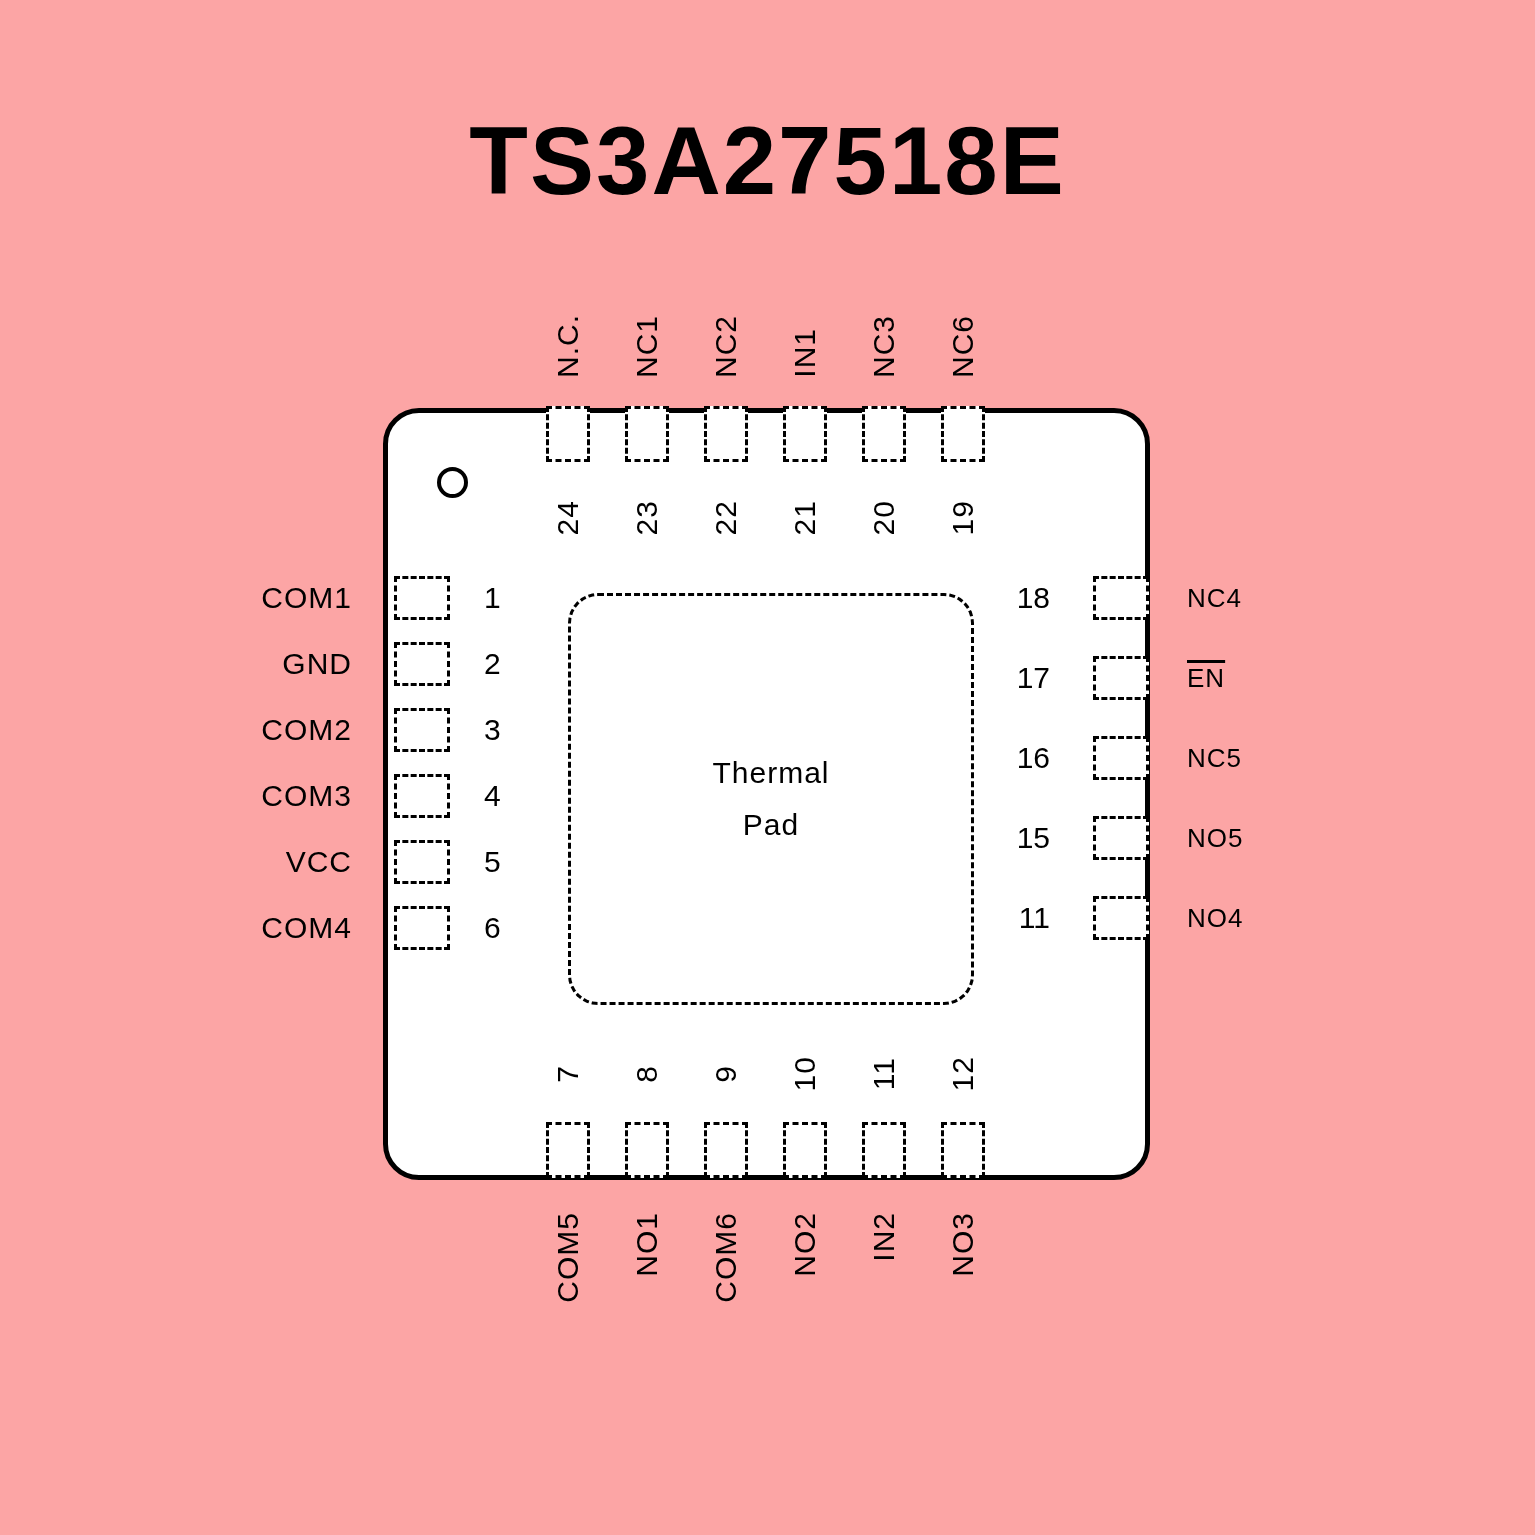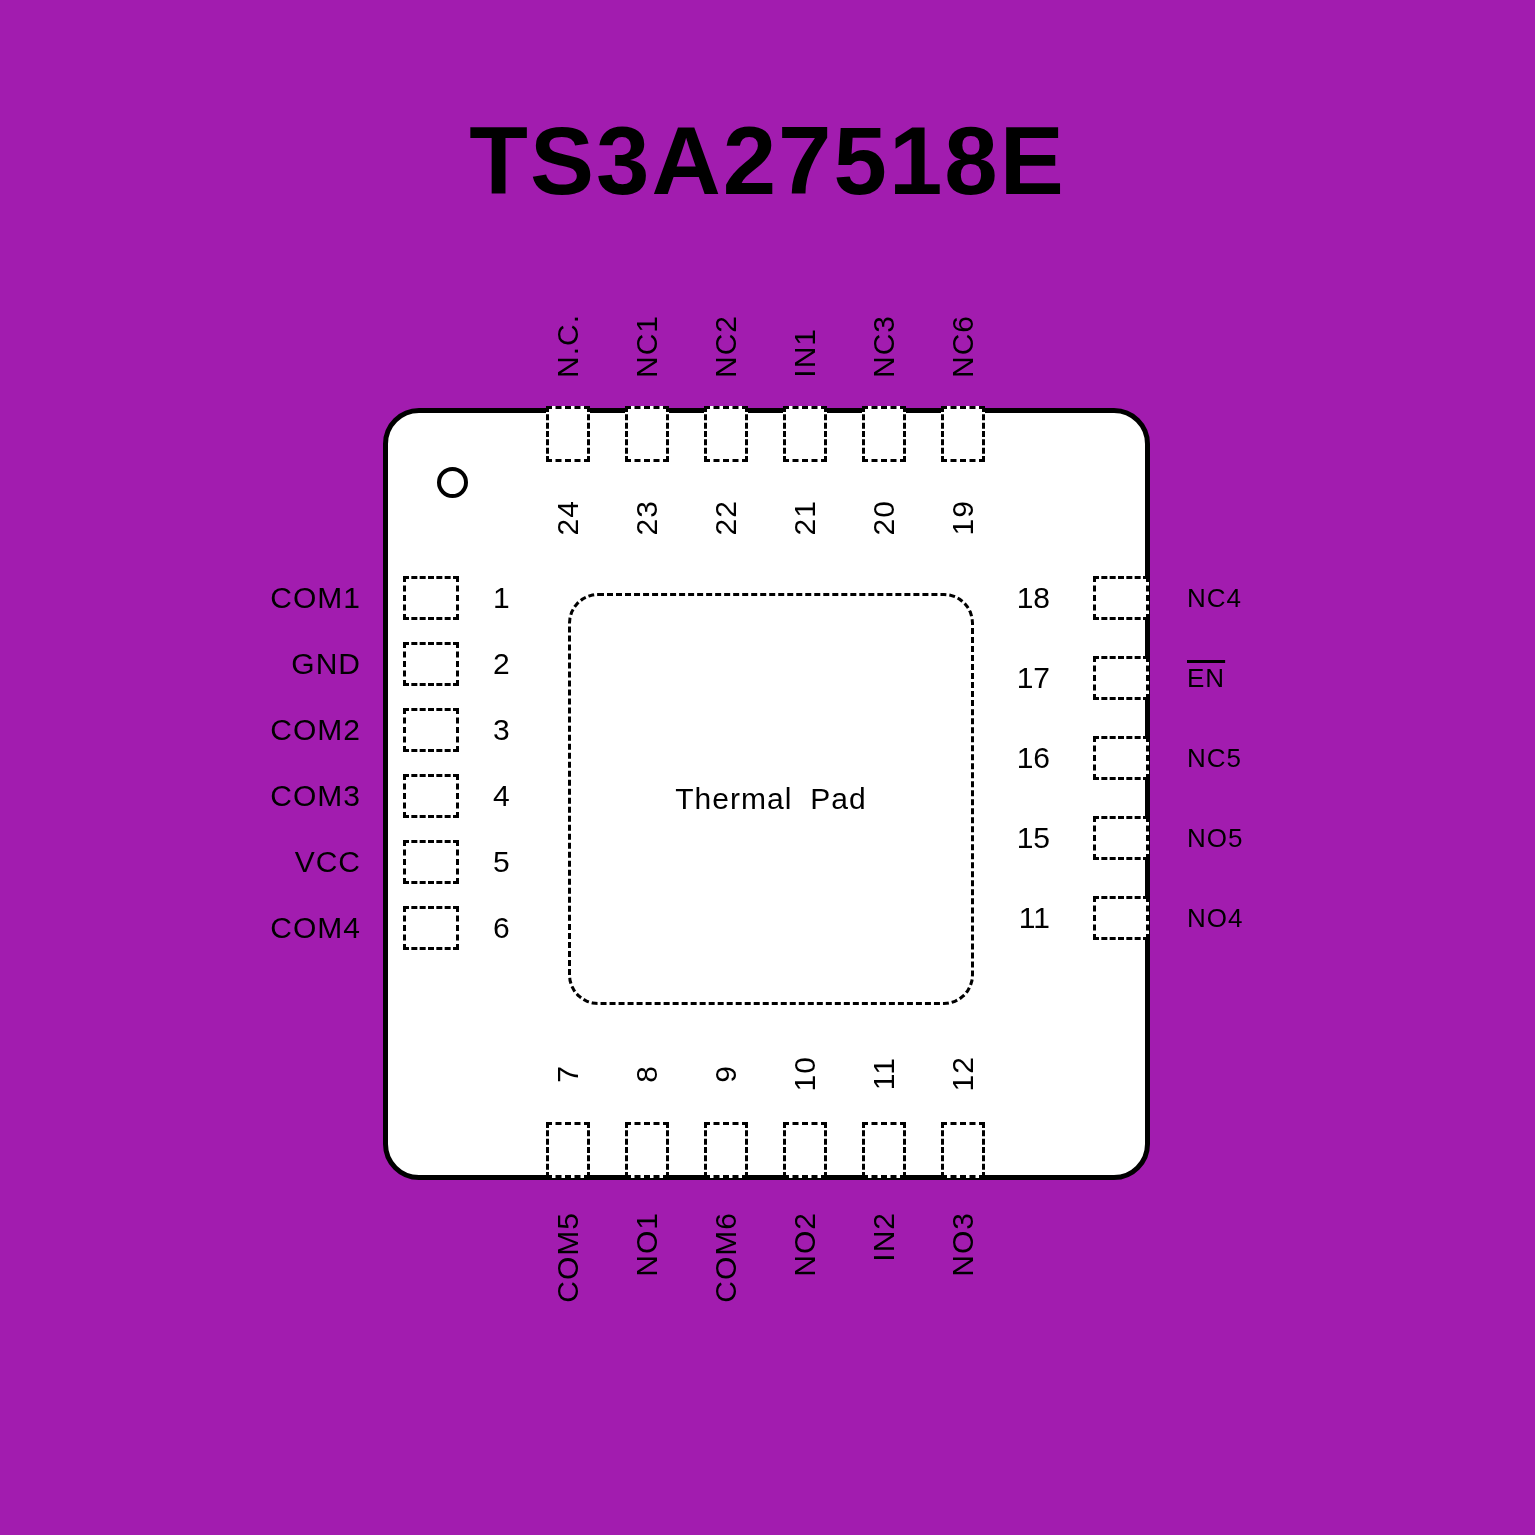--- a/index.html
+++ b/index.html
@@ -1,36 +1,36 @@
 <!DOCTYPE html>
 <html><head>
 <meta charset="utf-8">
 <style>
   * { margin:0; padding:0; box-sizing:border-box; }
   body { background:#fff; }
   .canvas {
-    position:relative; width:1535px; height:1535px; background:#a21caf;
+    position:relative; width:1535px; height:1535px; background:#fca5a5;
     font-family:"Liberation Sans", sans-serif; color:#000; overflow:hidden;
   }
   .title {
     position:absolute; top:106px; left:0; width:100%;
     text-align:center; font-size:96px; font-weight:700; letter-spacing:2px;
   }
   .chip {
     position:absolute; left:383px; top:408px; width:767px; height:772px;
     border:5px solid #000; border-radius:36px; background:#fff;
   }
   .pin1-dot {
     position:absolute; left:49px; top:54px; width:31px; height:31px;
     border:4px solid #000; border-radius:50%;
   }
   .thermal {
     position:absolute; left:180px; top:180px; width:406px; height:412px;
     border:3px dashed #000; border-radius:30px;
-    display:flex; flex-direction:row; align-items:center; justify-content:center;
+    display:flex; flex-direction:column; align-items:center; justify-content:center;
     gap:18px; font-size:30px; letter-spacing:1px;
   }
   .vtext {
     writing-mode:vertical-rl; transform:rotate(180deg);
     font-size:30px; letter-spacing:1px; display:inline-block;
   }
   .row { display:flex; gap:35px; }
   .cell-44 { width:44px; display:flex; justify-content:center; }
   .pad-v { width:44px; height:56px; border:3px dashed #000; background:#fff; }
   .pad-h { width:56px; height:44px; border:3px dashed #000; background:#fff; }
@@ -45,21 +45,21 @@
   .side-bottom { position:absolute; left:546px; top:1048px; }
   .side-bottom .numbers-row { height:52px; }
   .side-bottom .numbers-row .cell-44 { align-items:center; }
   .side-bottom .pads-row { margin-top:22px; }
   .side-bottom .labels-row { margin-top:34px; height:125px; }
   .side-bottom .labels-row .cell-44 { align-items:flex-start; }
 
   .side-left, .side-right {
     position:absolute; top:576px; display:flex; flex-direction:column; gap:36px;
   }
-  .side-left { left:261px;gap:22px; }
+  .side-left { left:252px;gap:22px; }
   .side-right { left:1005px; }
   .pin-row { display:flex; align-items:center; height:44px; }
   .side-left .lbl { width:100px; text-align:right; font-size:30px; letter-spacing:1px; }
   .side-left .pad-h { margin-left:42px; }
   .side-left .num { margin-left:34px; font-size:30px; width:48px; }
   .side-right .num { width:45px; text-align:right; font-size:30px; }
   .side-right .pad-h { margin-left:43px; }
   .side-right .lbl { margin-left:38px; font-size:26px; letter-spacing:1px; }
   .overline { text-decoration:overline; text-decoration-thickness:2.5px; }
 </style>

